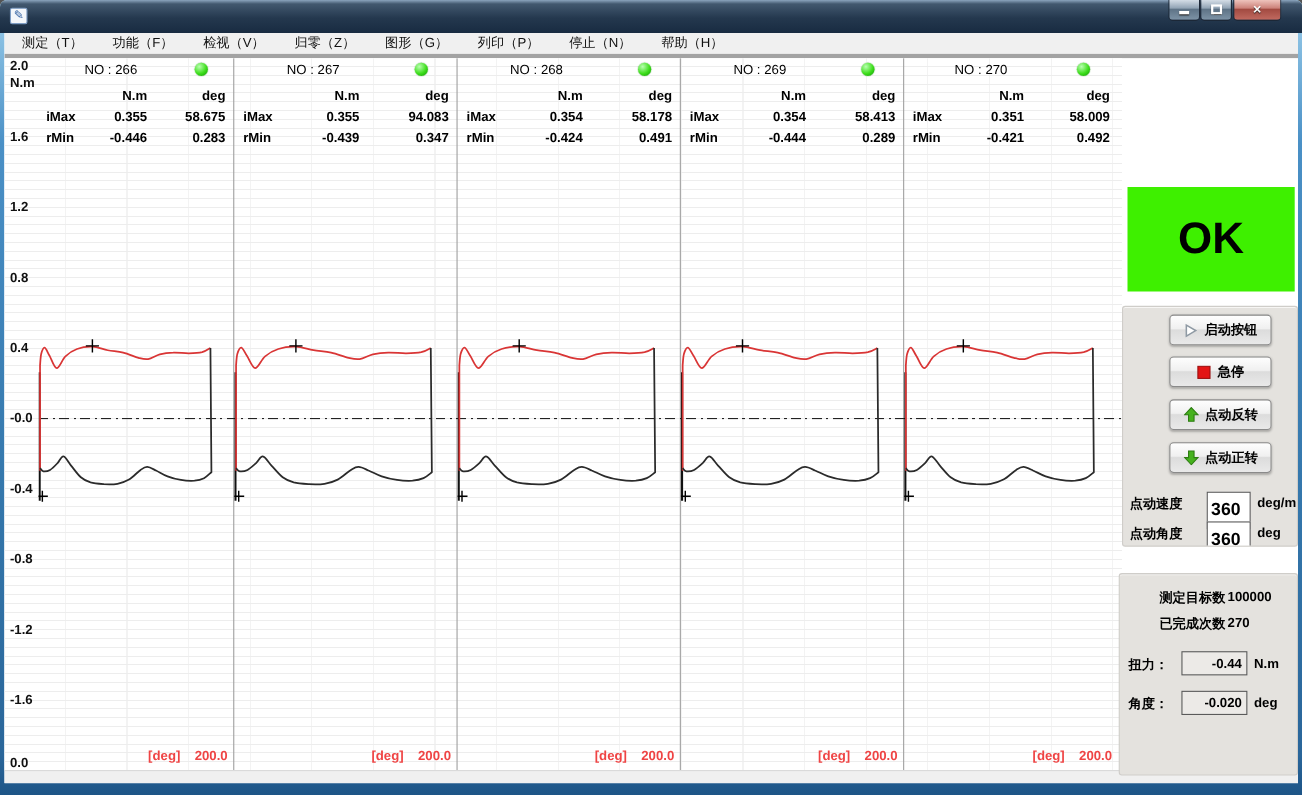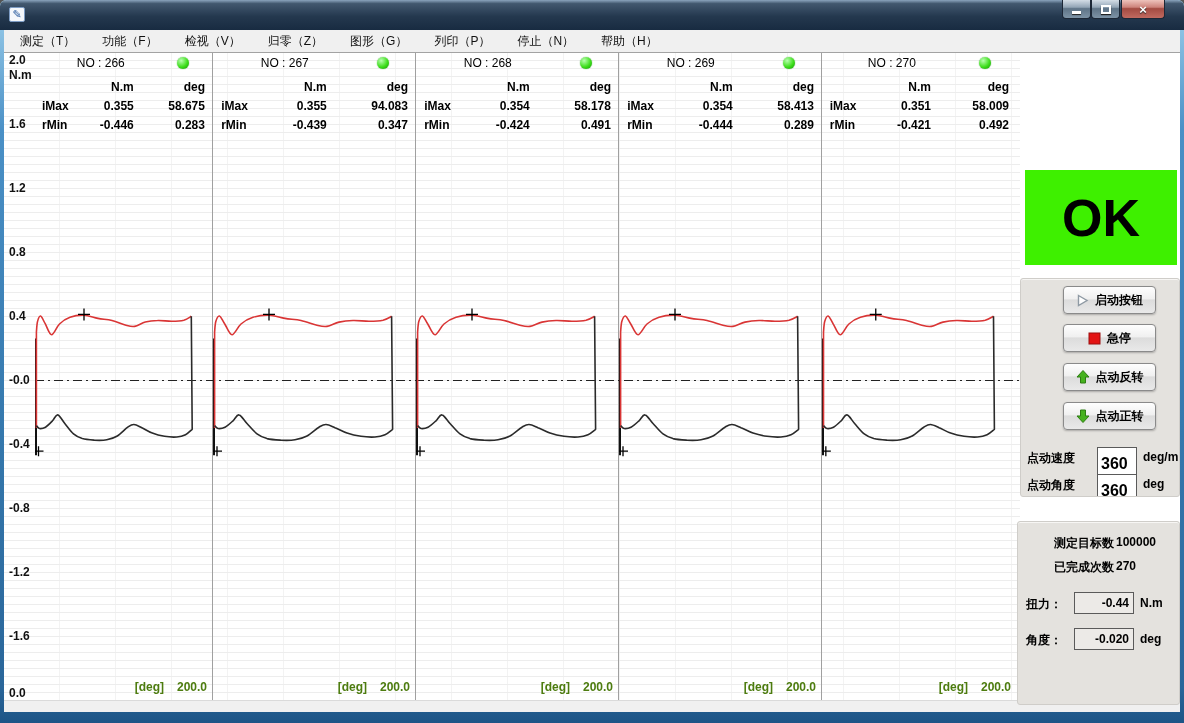--- a/index.html
+++ b/index.html
@@ -17,21 +17,21 @@
   .capbtn{position:absolute;top:0;height:19px;border:1px solid #1c2736;border-top:none;
     border-radius:0 0 4px 4px;color:#fff;text-align:center;
     background:linear-gradient(180deg,#d4dde6 0%,#93a5b6 40%,#5f7487 48%,#7d93a6 100%);}
   .capbtn.close{background:linear-gradient(180deg,#eec3bc 0%,#cd837b 40%,#a34b42 48%,#c16a60 100%);}
   .glyph-min{display:inline-block;width:9px;height:3px;background:#fff;margin-top:9px;box-shadow:0 1px 1px #222;}
   .glyph-max{display:inline-block;width:10px;height:9px;border:2px solid #fff;margin-top:4px;box-shadow:0 1px 1px #222;}
   .glyph-close{font-size:13px;font-weight:bold;line-height:17px;text-shadow:0 1px 1px #222;}
   
   .body-wrap{position:absolute;top:30px;left:4px;right:4px;bottom:11px;background:#fff;overflow:hidden;}
   .menubar{position:absolute;top:0;left:0;right:0;height:23px;background:#f0f0f0;
-    border-bottom:1px solid #a3a3a3;display:flex;align-items:center;padding-left:6px;}
+    border-bottom:4px solid #a3a3a3;display:flex;align-items:center;padding-left:6px;}
   .menu-item{font-size:12px;color:#111;padding:3px 10px;margin-right:7px;cursor:default;}
   .client{position:absolute;top:23px;left:0;right:0;height:647px;background:#fff;}
   .plot-bg{position:absolute;left:0;top:0;width:1016px;height:647px;background-color:#fff;
     background-image:repeating-linear-gradient(180deg,rgba(0,0,0,0) 0 7px,#ededed 7px 8px),
       repeating-linear-gradient(90deg,rgba(0,0,0,0) 0 55px,#f3f3f3 55px 56px);}
   .vsep{position:absolute;top:0;width:1px;height:647px;background:#a0a0a0;}
   .zero-line{position:absolute;left:31px;top:327px;width:985px;height:1px;
     background:repeating-linear-gradient(90deg,#222 0 9px,transparent 9px 13px,#222 13px 15px,transparent 15px 19px);}
   .yaxis span{position:absolute;left:5px;transform:translateY(-50%);font-size:12px;font-weight:700;color:#111;}
   .panel{position:absolute;top:0;height:647px;}
@@ -39,33 +39,33 @@
   .p-no{position:absolute;left:24%;top:1px;}
   .led{position:absolute;right:13%;top:2px;width:12px;height:12px;border-radius:50%;
     background:radial-gradient(circle at 35% 30%,#b8ffb0,#3ede1c 55%,#17a607 90%);box-shadow:0 0 1px #178707;}
   .p-units,.p-row{position:absolute;left:0;right:0;display:grid;grid-template-columns:30% 30% 40%;
     font-size:12px;font-weight:700;color:#000;}
   .p-units span:nth-child(2),.p-units span:nth-child(3),
   .p-row span:nth-child(2),.p-row span:nth-child(3){text-align:right;padding-right:7px;}
   .p-row span:nth-child(1){padding-left:15%;font-weight:700;}
   .p-units{top:27px;} .p-row.r1{top:46px;} .p-row.r2{top:65px;}
   .curve{position:absolute;top:242px;left:1px;}
-  .p-xlabel{position:absolute;top:627px;right:5px;display:flex;gap:13px;font-size:12px;font-weight:700;color:#4d7c0f;}
+  .p-xlabel{position:absolute;top:627px;right:5px;display:flex;gap:13px;font-size:12px;font-weight:700;color:#ef4444;}
   .bottom-strip{position:absolute;left:0;top:647px;width:100%;height:12px;background:#f0f0f0;border-top:1px solid #dadada;}
   
   .sbox{position:absolute;background:#e4e2de;border:1px solid #cfcdc9;border-radius:3px;
     box-shadow:inset 0 1px 0 #f7f6f4;font-size:12px;font-weight:700;color:#000;}
   .info-box{left:1016px;top:0;width:160px;height:114px;}
   .info-label{position:absolute;left:8px;top:8px;}
   .info-value{position:absolute;left:30px;top:44px;}
   .time-label{position:absolute;left:8px;top:83px;}
   .time-value{position:absolute;left:78px;top:83px;}
   .time-unit{position:absolute;left:126px;top:83px;}
   .ok-box{position:absolute;left:1021px;top:117px;width:152px;height:95px;background:#3ef000;
-    display:flex;align-items:center;justify-content:center;font-size:52px;font-weight:800;color:#000;}
+    display:flex;align-items:center;justify-content:center;font-size:40px;font-weight:800;color:#000;}
   .control-box{left:1016px;top:225px;width:160px;height:219px;overflow:hidden;}
   .ctl-btn{position:absolute;left:42px;width:93px;height:28px;border:1px solid #8a8a8a;border-radius:4px;
     background:linear-gradient(180deg,#fefefe 0%,#f0f0f0 45%,#dcdcdc 50%,#e9e9e9 100%);
     box-shadow:0 1px 2px rgba(0,0,0,.25);display:flex;align-items:center;justify-content:center;gap:6px;
     font-size:12px;font-weight:700;cursor:pointer;}
   .ctl-btn svg{flex:none;}
   .jog-row{position:absolute;left:0;right:0;height:22px;}
   .jog-label{position:absolute;left:6px;top:3px;}
   .jog-input{position:absolute;left:76px;top:0;width:40px;height:34px;border:1px solid #5a5a5a;
     background:#fff;font-size:16px;font-weight:700;padding:0 3px;}

